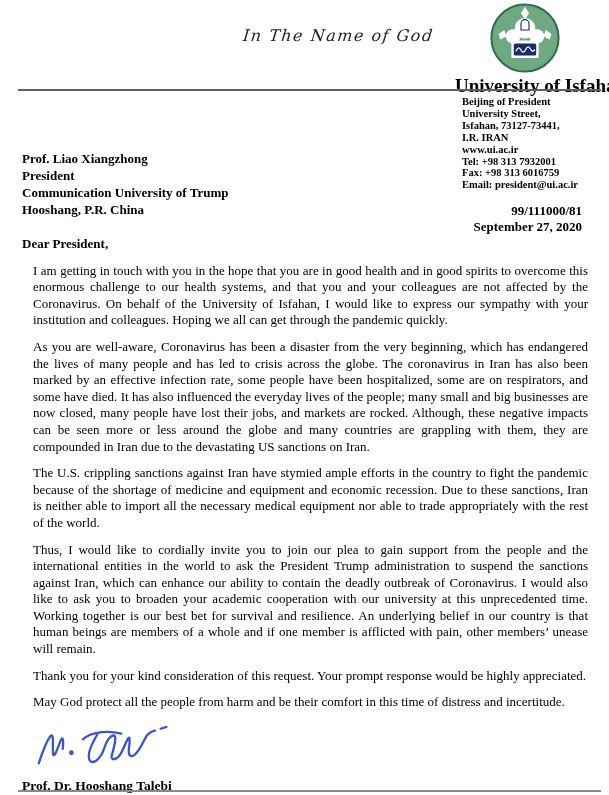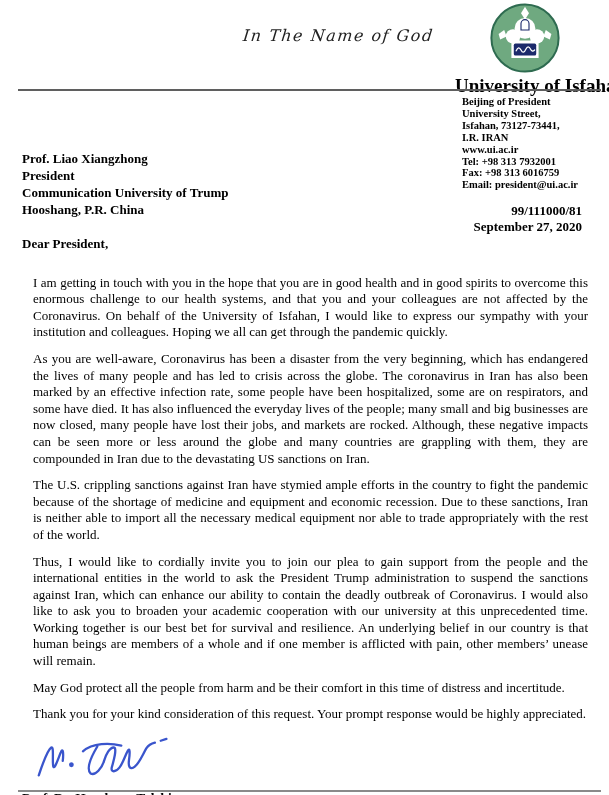--- a/index.html
+++ b/index.html
@@ -74,21 +74,21 @@
   }
   
   .letter-body {
     position: absolute;
     left: 22px; right: 21px; top: 236px;
     font-size: 13px;
     line-height: 16.6px;
   }
   .salutation {
     font-weight: bold;
-    margin: 0 0 22px 0;
+    margin: 0 0 10px 0;
   }
   .letter-body p.para {
     margin: 0 0 10px 11px;
     text-align: justify;
   }
   p.short { margin-bottom: 8px; }
   .valediction { margin: 0 0 4px 0; }
   .signature { margin: 2px 0 0 8px; }
   .signatory-name {
     font-size: 13.5px;
@@ -147,22 +147,22 @@
     <div>99/111000/81</div>
     <div>September 27, 2020</div>
   </div>
 
   <div class="letter-body">
     <p class="salutation">Dear President,</p>
     <p class="para">I am getting in touch with you in the hope that you are in good health and in good spirits to overcome this enormous challenge to our health systems, and that you and your colleagues are not affected by the Coronavirus. On behalf of the University of Isfahan, I would like to express our sympathy with your institution and colleagues. Hoping we all can get through the pandemic quickly.</p>
     <p class="para">As you are well-aware, Coronavirus has been a disaster from the very beginning, which has endangered the lives of many people and has led to crisis across the globe. The coronavirus in Iran has also been marked by an effective infection rate, some people have been hospitalized, some are on respirators, and some have died. It has also influenced the everyday lives of the people; many small and big businesses are now closed, many people have lost their jobs, and markets are rocked. Although, these negative impacts can be seen more or less around the globe and many countries are grappling with them, they are compounded in Iran due to the devastating US sanctions on Iran.</p>
     <p class="para">The U.S. crippling sanctions against Iran have stymied ample efforts in the country to fight the pandemic because of the shortage of medicine and equipment and economic recession. Due to these sanctions, Iran is neither able to import all the necessary medical equipment nor able to trade appropriately with the rest of the world.</p>
     <p class="para">Thus, I would like to cordially invite you to join our plea to gain support from the people and the international entities in the world to ask the President Trump administration to suspend the sanctions against Iran, which can enhance our ability to contain the deadly outbreak of Coronavirus. I would also like to ask you to broaden your academic cooperation with our university at this unprecedented time. Working together is our best bet for survival and resilience. An underlying belief in our country is that human beings are members of a whole and if one member is afflicted with pain, other members’ unease will remain.</p>
+    <p class="para short">Thank you for your kind consideration of this request. Your prompt response would be highly appreciated.</p>
     <p class="para short">May God protect all the people from harm and be their comfort in this time of distress and incertitude.</p>
-    <p class="para short">Thank you for your kind consideration of this request. Your prompt response would be highly appreciated.</p>
 
     
     <svg class="signature" width="150" height="48" viewBox="0 0 150 50">
       <g fill="none" stroke-width="2.4" stroke-linecap="round" stroke-linejoin="round" stroke="#3a55cc">
         <path d="M6,42 C11,27 16,15 19,13 C22,12 20,25 21,32 C22,38 26,25 29,18 C31,13 32,18 31,27"></path>
         <circle cx="40" cy="31" r="1.3"></circle>
         <path d="M52,17 C62,8 80,8 92,11"></path>
         <path d="M67,12 C61,22 55,35 60,40 C65,43 72,34 74,27 C76,20 80,13 84,13 C88,13 84,27 82,34 C81,39 86,39 90,34 C94,29 96,21 99,16 C101,13 101,19 100,26 C99,33 101,37 106,33 C111,29 114,21 118,14 C120,11 123,9 127,8"></path>
         <path d="M133,6 L139,4"></path>
       </g>

